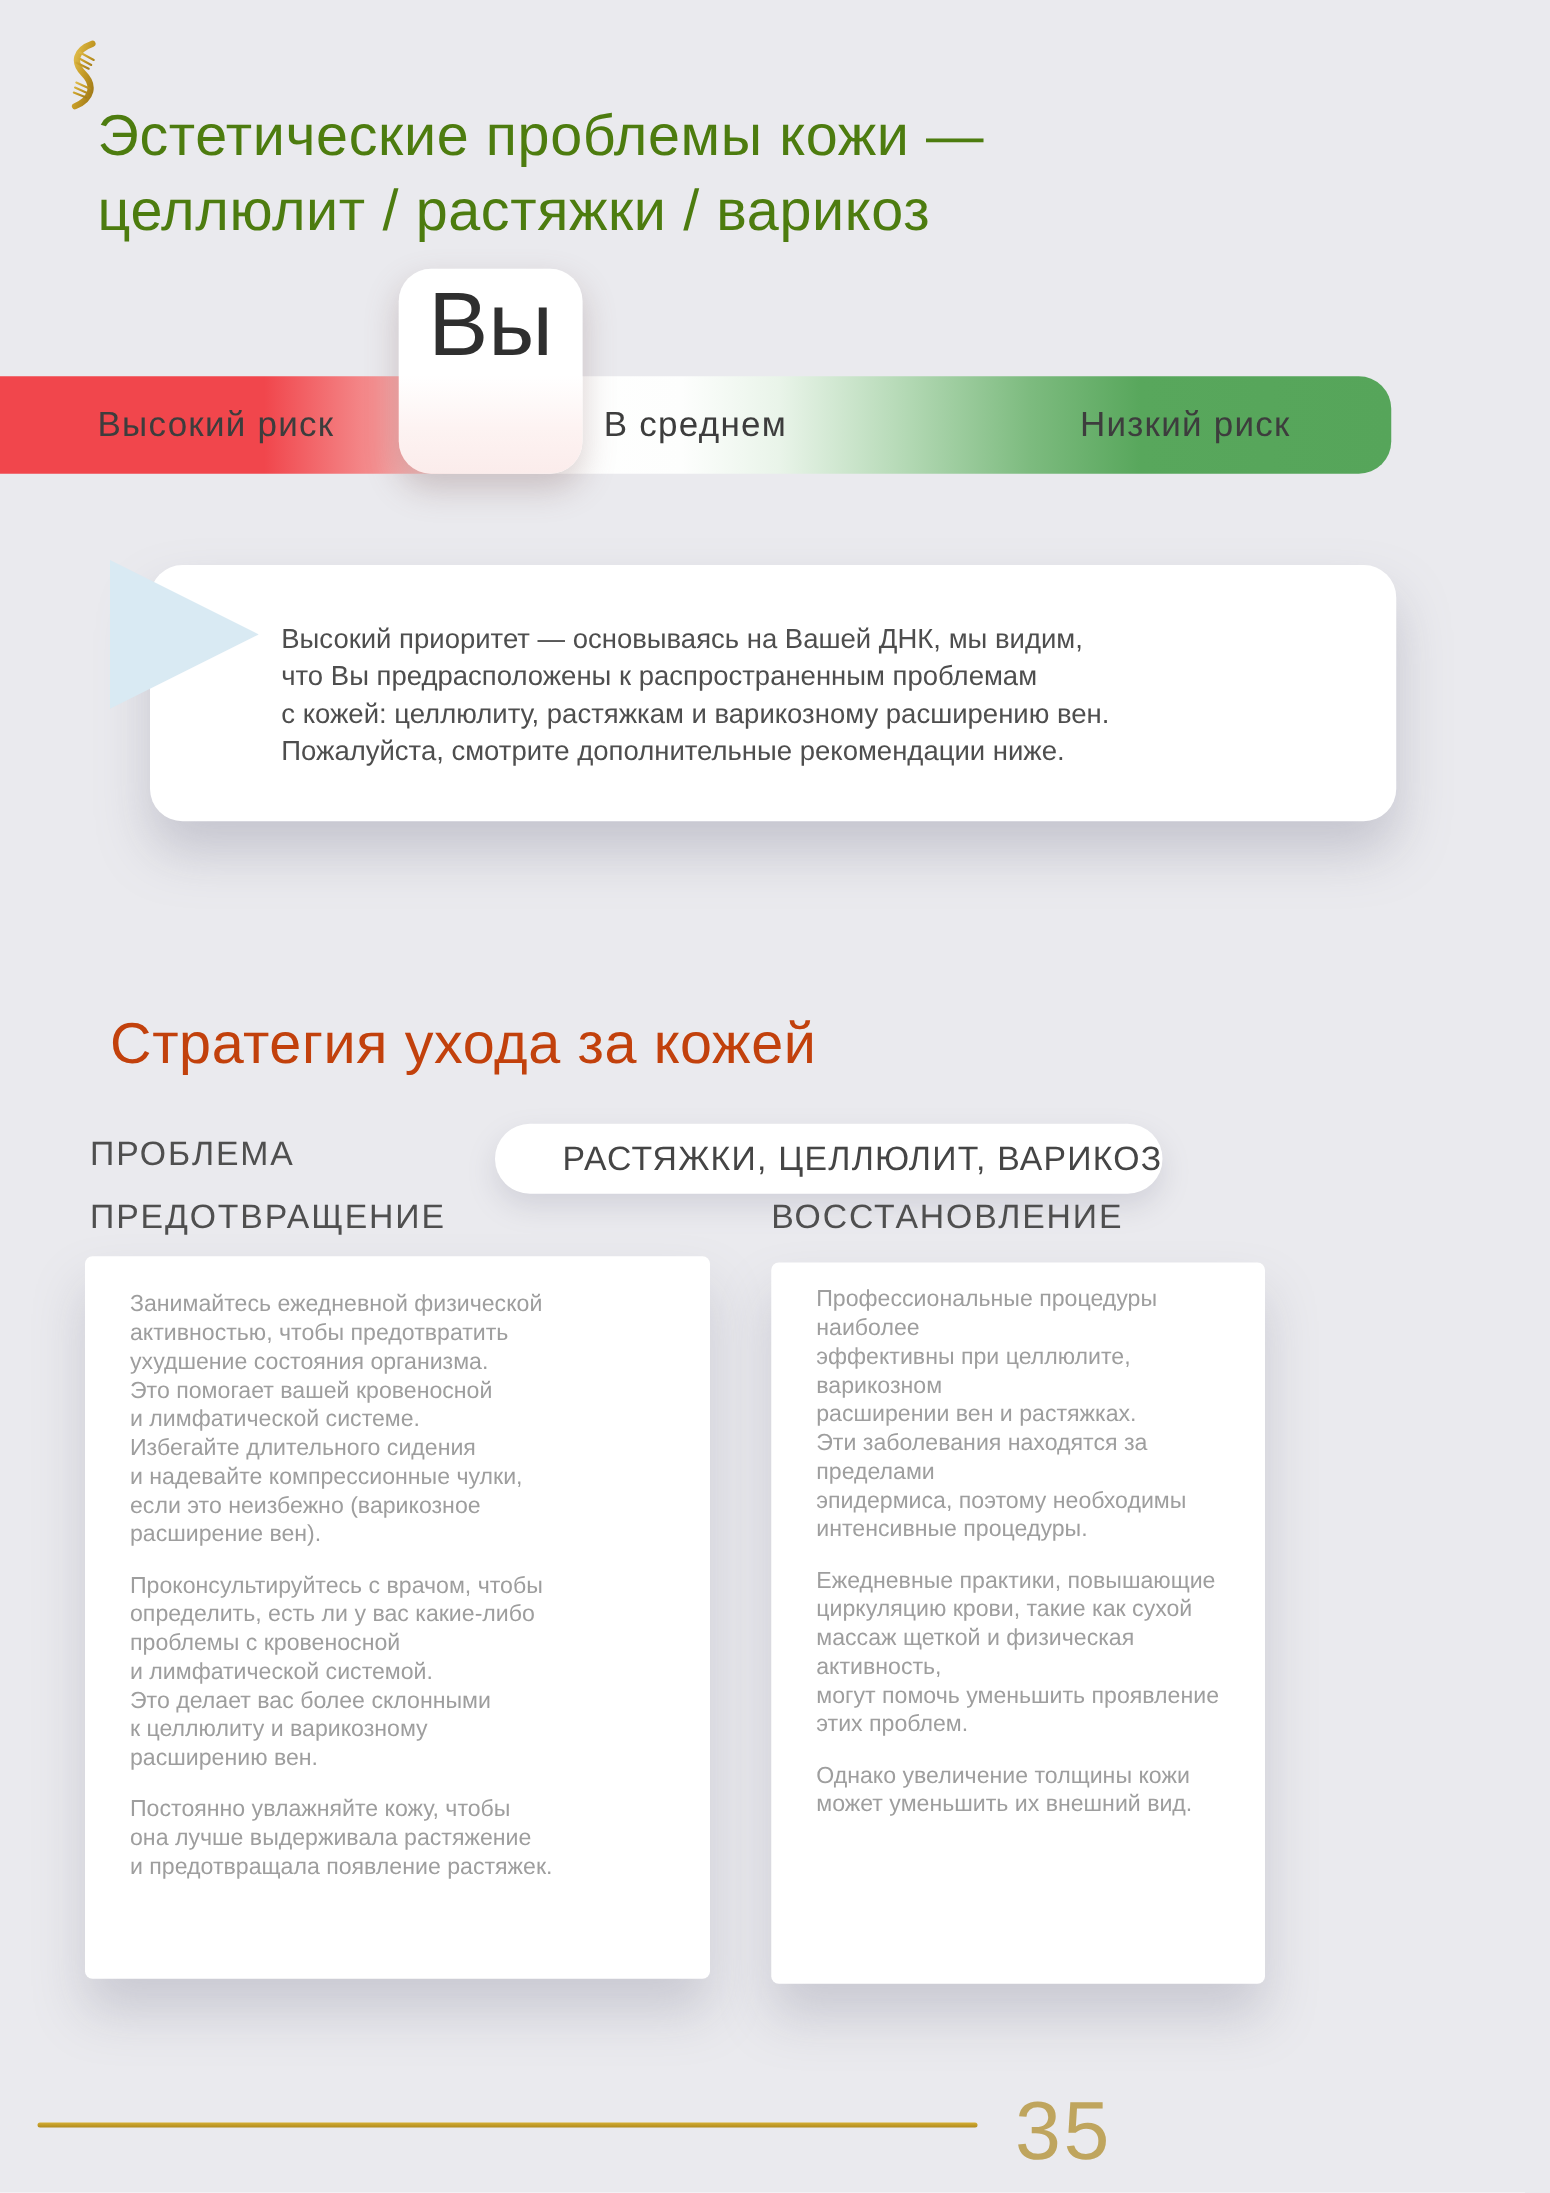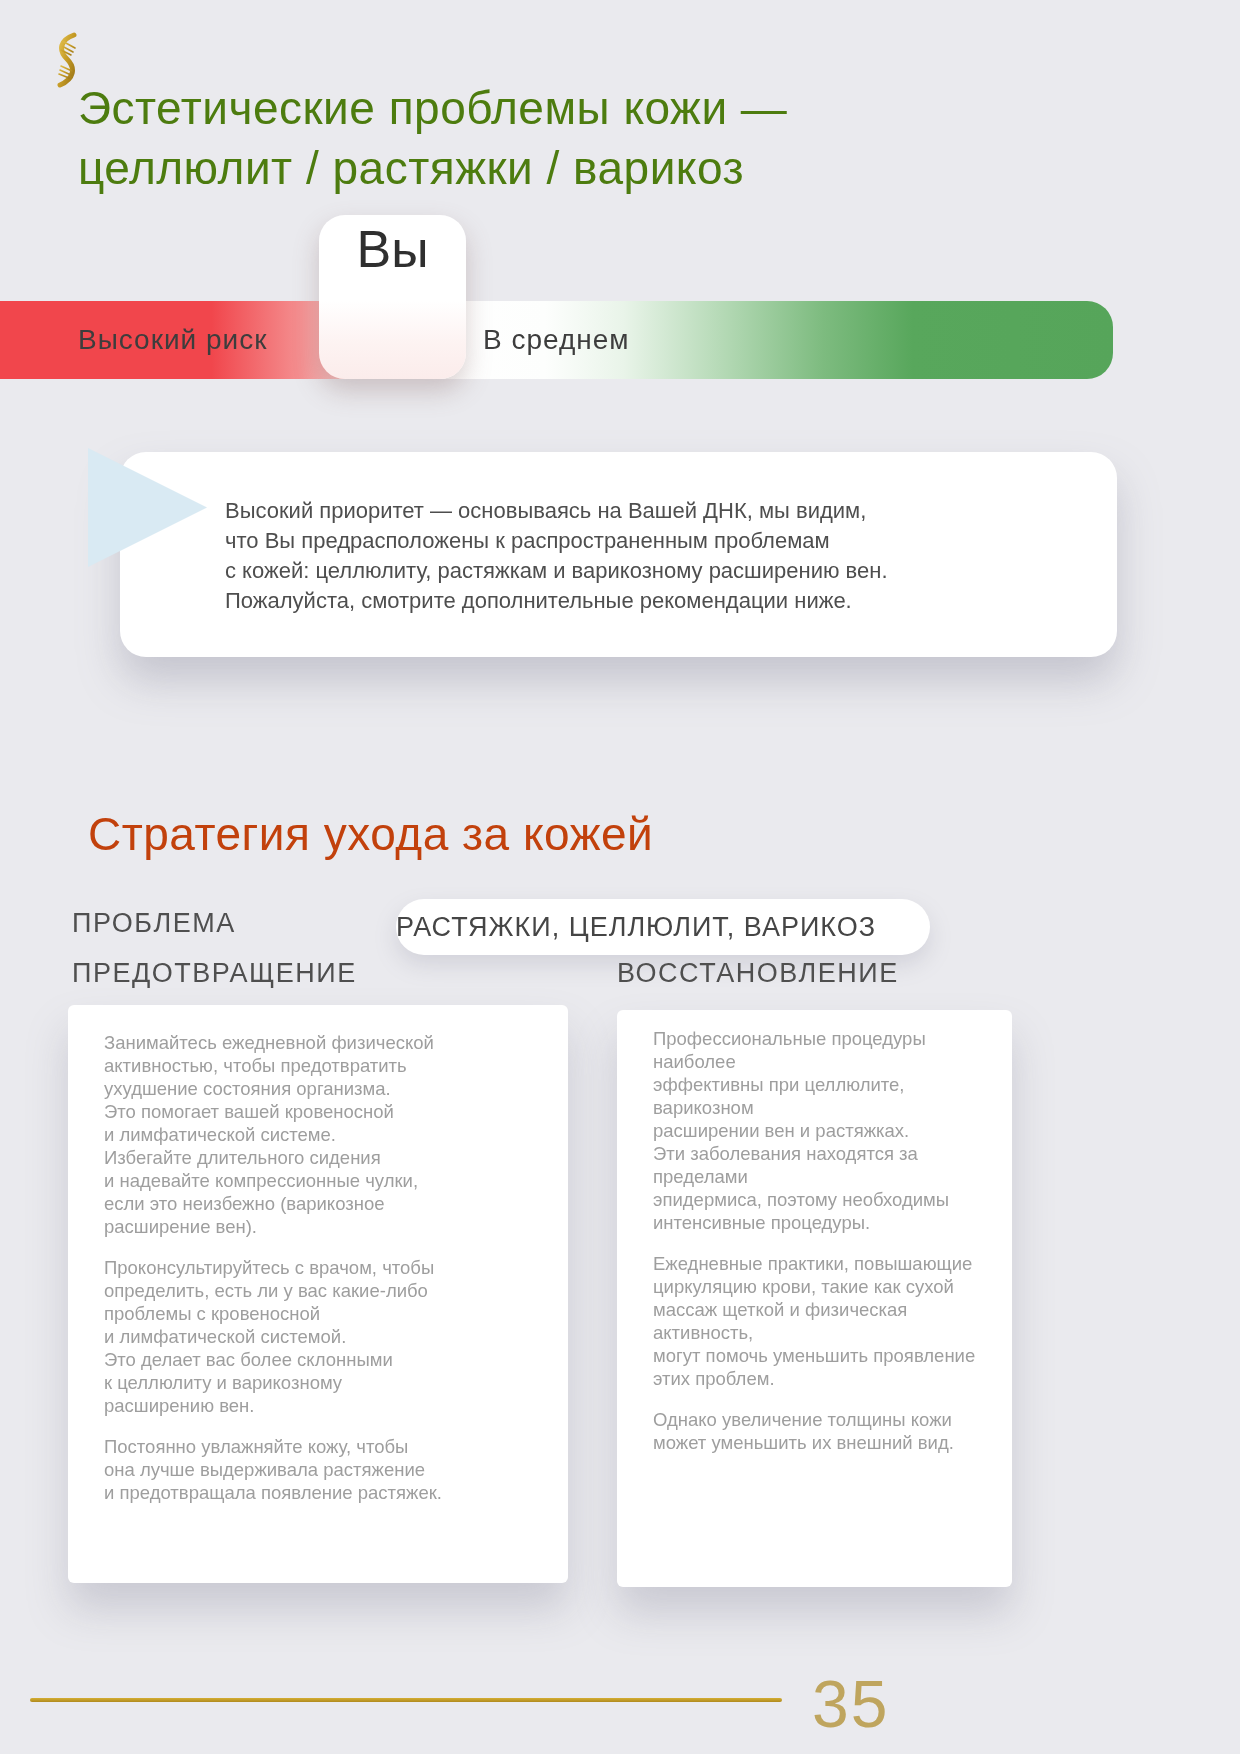--- a/index.html
+++ b/index.html
@@ -43,21 +43,21 @@
   
   .you-marker{
     left:319px;top:215px;width:147px;height:164px;
     border-radius:26px;
     background:linear-gradient(180deg,#ffffff 0%,#ffffff 52%,#fdf3f2 78%,#fbeceb 100%);
     box-shadow:0 12px 26px rgba(130,95,95,0.30);
     z-index:3;
   }
   .you-marker .you-text{
     position:absolute;left:0;top:4px;width:100%;
-    text-align:center;font-size:52px;font-weight:200;color:#2f2f2f;
+    text-align:center;font-size:72px;font-weight:200;color:#2f2f2f;
   }
   
   .callout-pointer{
     left:88px;top:448px;width:119px;height:119px;
     background:#d9eaf3;
     clip-path:polygon(0 0,100% 50%,0 100%);
     filter:drop-shadow(0 10px 10px rgba(120,130,150,0.35));
     z-index:2;
   }
   .callout-card{
@@ -78,21 +78,21 @@
     color:#c2410c;letter-spacing:0.5px;margin:16px;
   }
   .problem-label{
     left:72px;top:908px;font-size:27px;font-weight:400;
     color:#4f4f4f;letter-spacing:1.5px;
   }
   .problem-badge{
     left:396px;top:899px;width:534px;height:56px;
     background:#ffffff;border-radius:28px;
     box-shadow:0 10px 22px rgba(128,128,150,0.22);
-    text-align:left;line-height:56px;
+    text-align:right;line-height:56px;
     font-size:27px;color:#454545;letter-spacing:1px;
   }
   .col-header{
     top:958px;font-size:27px;font-weight:400;
     color:#4f4f4f;letter-spacing:1.5px;
   }
   .col-header.prevention{left:72px;}
   .col-header.restoration{left:617px;}
   .text-card{
     background:#ffffff;border-radius:6px;
@@ -135,20 +135,21 @@
     <path d="M14 10 L25 16 M12 14 L23 20 M11 18 L21 23" stroke="url(#gold)" stroke-width="1.6" stroke-linecap="round"></path>
     <path d="M11 34 L22 39 M10 38 L21 43 M9 42 L19 46" stroke="url(#gold)" stroke-width="1.6" stroke-linecap="round"></path>
   </svg>
 
   <h1 class="abs main-title">Эстетические проблемы кожи —
 целлюлит / растяжки / варикоз</h1>
 
   <div class="abs risk-bar">
     <span class="abs bar-label high">Высокий риск</span>
     <span class="abs bar-label mid">В среднем</span>
+    <span class="abs bar-label low">Низкий риск</span>
   </div>
 
   <div class="abs you-marker">
     <span class="you-text">Вы</span>
   </div>
 
   <div class="abs callout-pointer"></div>
   <div class="abs callout-card">
     <p class="callout-text">Высокий приоритет — основываясь на Вашей ДНК, мы видим,
 что Вы предрасположены к распространенным проблемам

